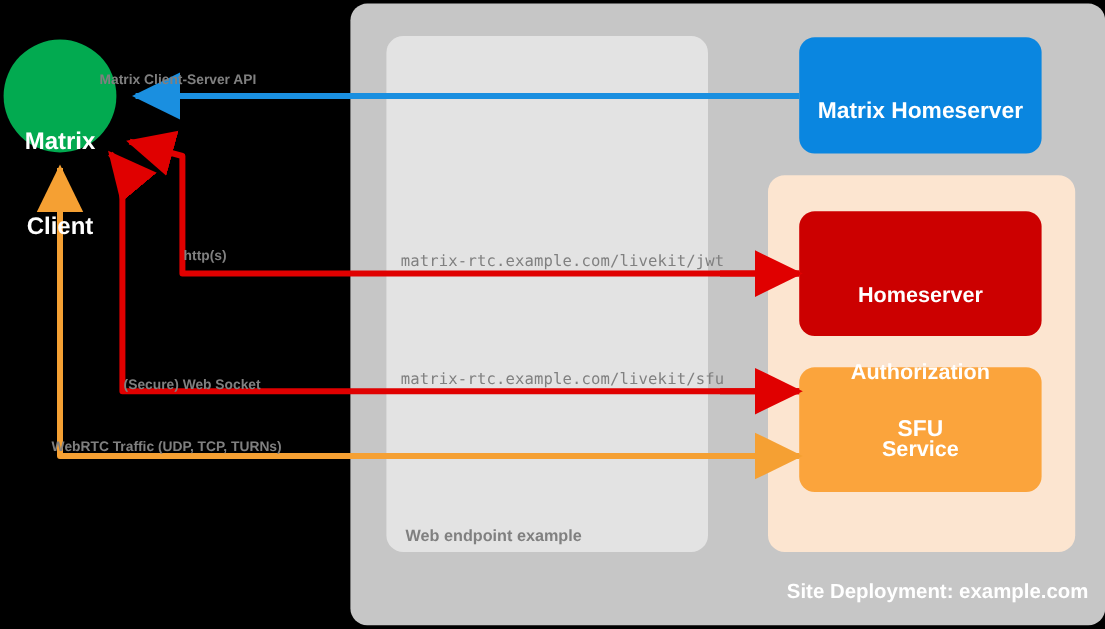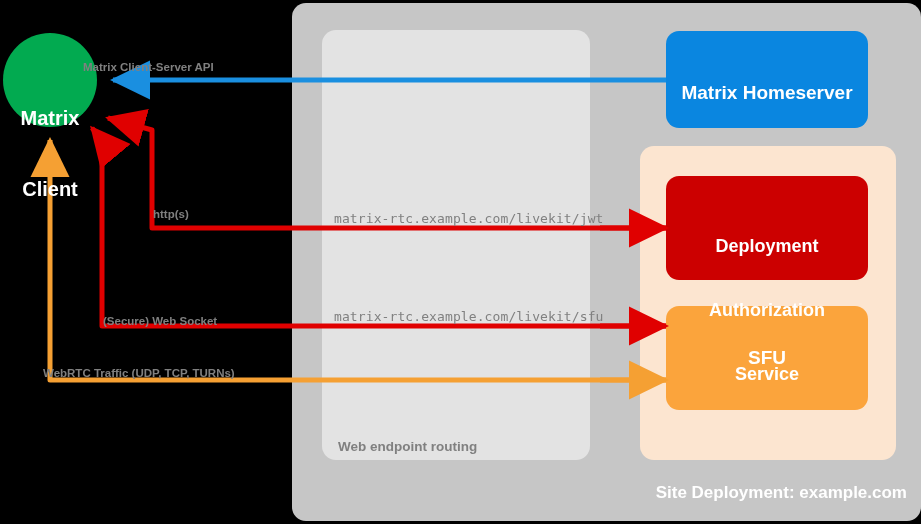--- a/index.html
+++ b/index.html
@@ -113,28 +113,28 @@
   </svg>
 
   <div class="lbl node-label circle" style="left:0px; top:60px; width:100px;">
     <div>Matrix</div>
     <div>Client</div>
   </div>
 
   <div class="lbl node-label" style="left:666px; top:82px; width:202px;">Matrix Homeserver</div>
 
   <div class="lbl node-label small" style="left:666px; top:194px; width:202px;">
-    <div>Deployment</div>
+    <div>Homeserver</div>
     <div>Authorization</div>
     <div>Service</div>
   </div>
 
   <div class="lbl node-label" style="left:666px; top:347px; width:202px;">SFU</div>
 
-  <div class="lbl panel-label" style="left:338px; top:439px;">Web endpoint routing</div>
+  <div class="lbl panel-label" style="left:338px; top:439px;">Web endpoint example</div>
 
 
   <div class="lbl deploy-label" style="left:521px; top:483px; width:386px;">Site Deployment: example.com</div>
 
 
   <div class="lbl endpoint-label" style="left:334px; top:211px;">matrix-rtc.example.com/livekit/jwt</div>
 
   <div class="lbl endpoint-label" style="left:334px; top:309px;">matrix-rtc.example.com/livekit/sfu</div>
 
   <div class="lbl flow-label" style="left:83px; top:61px; width:200px;">Matrix Client-Server API</div>

